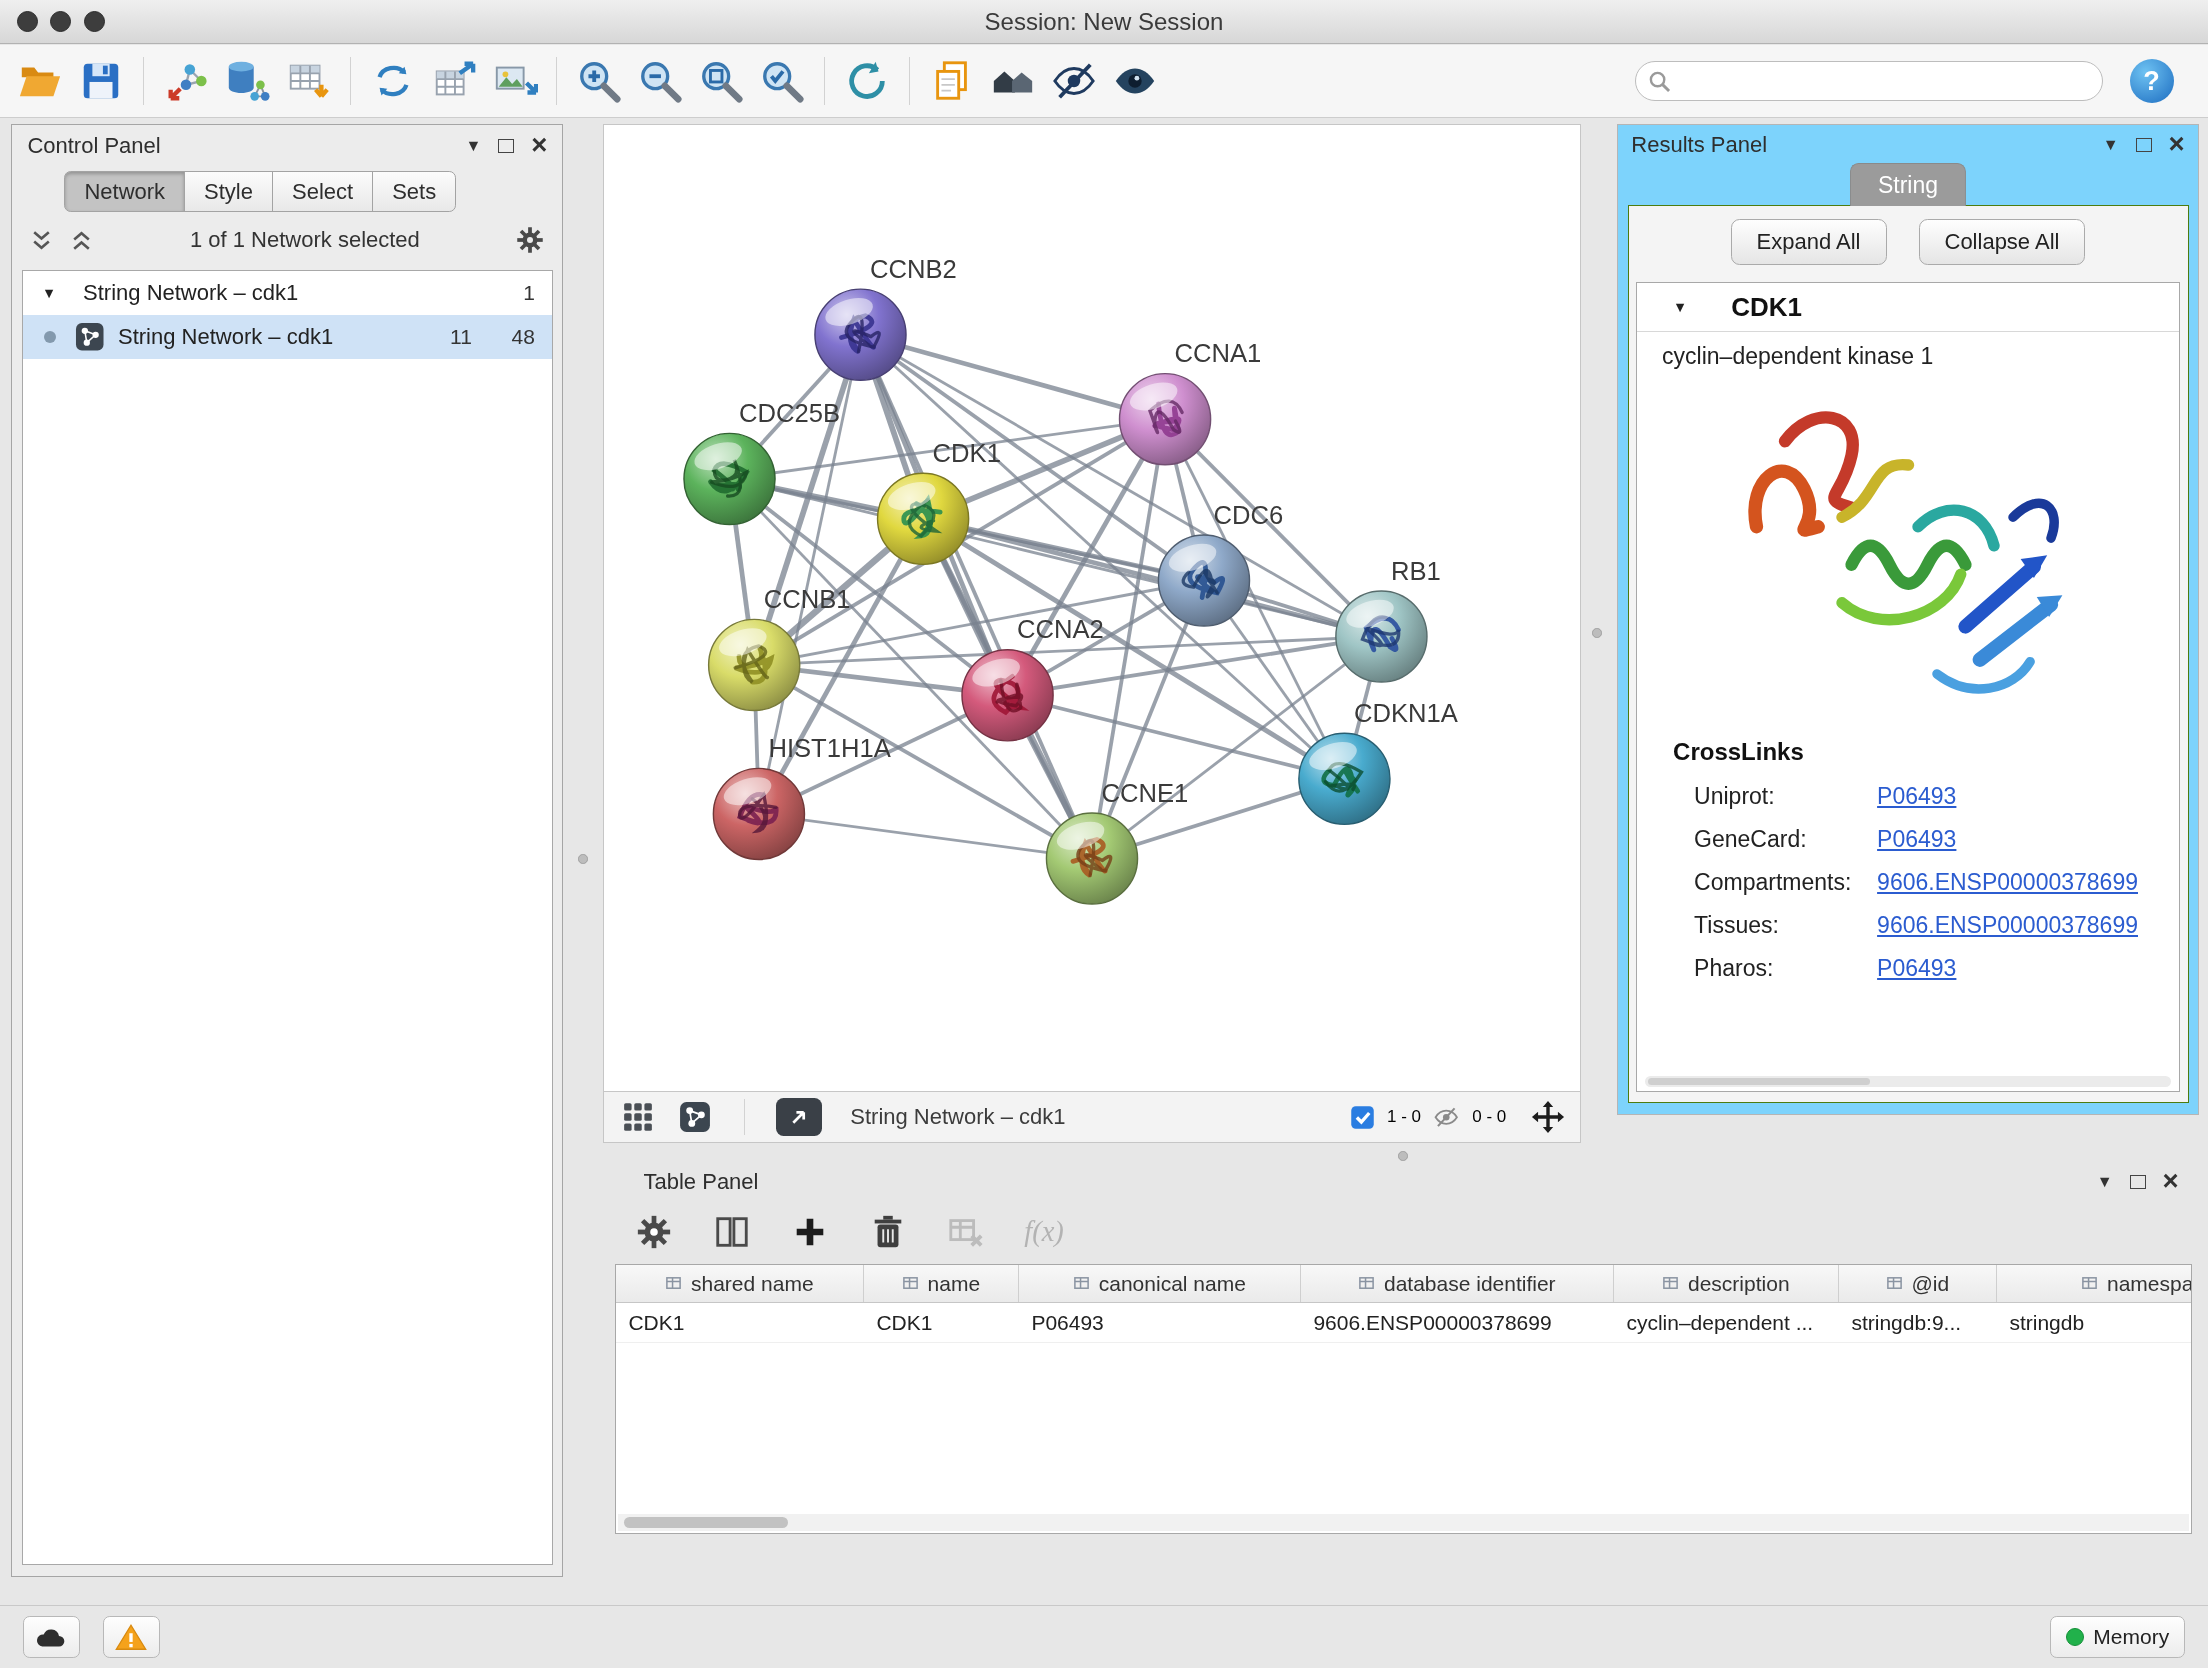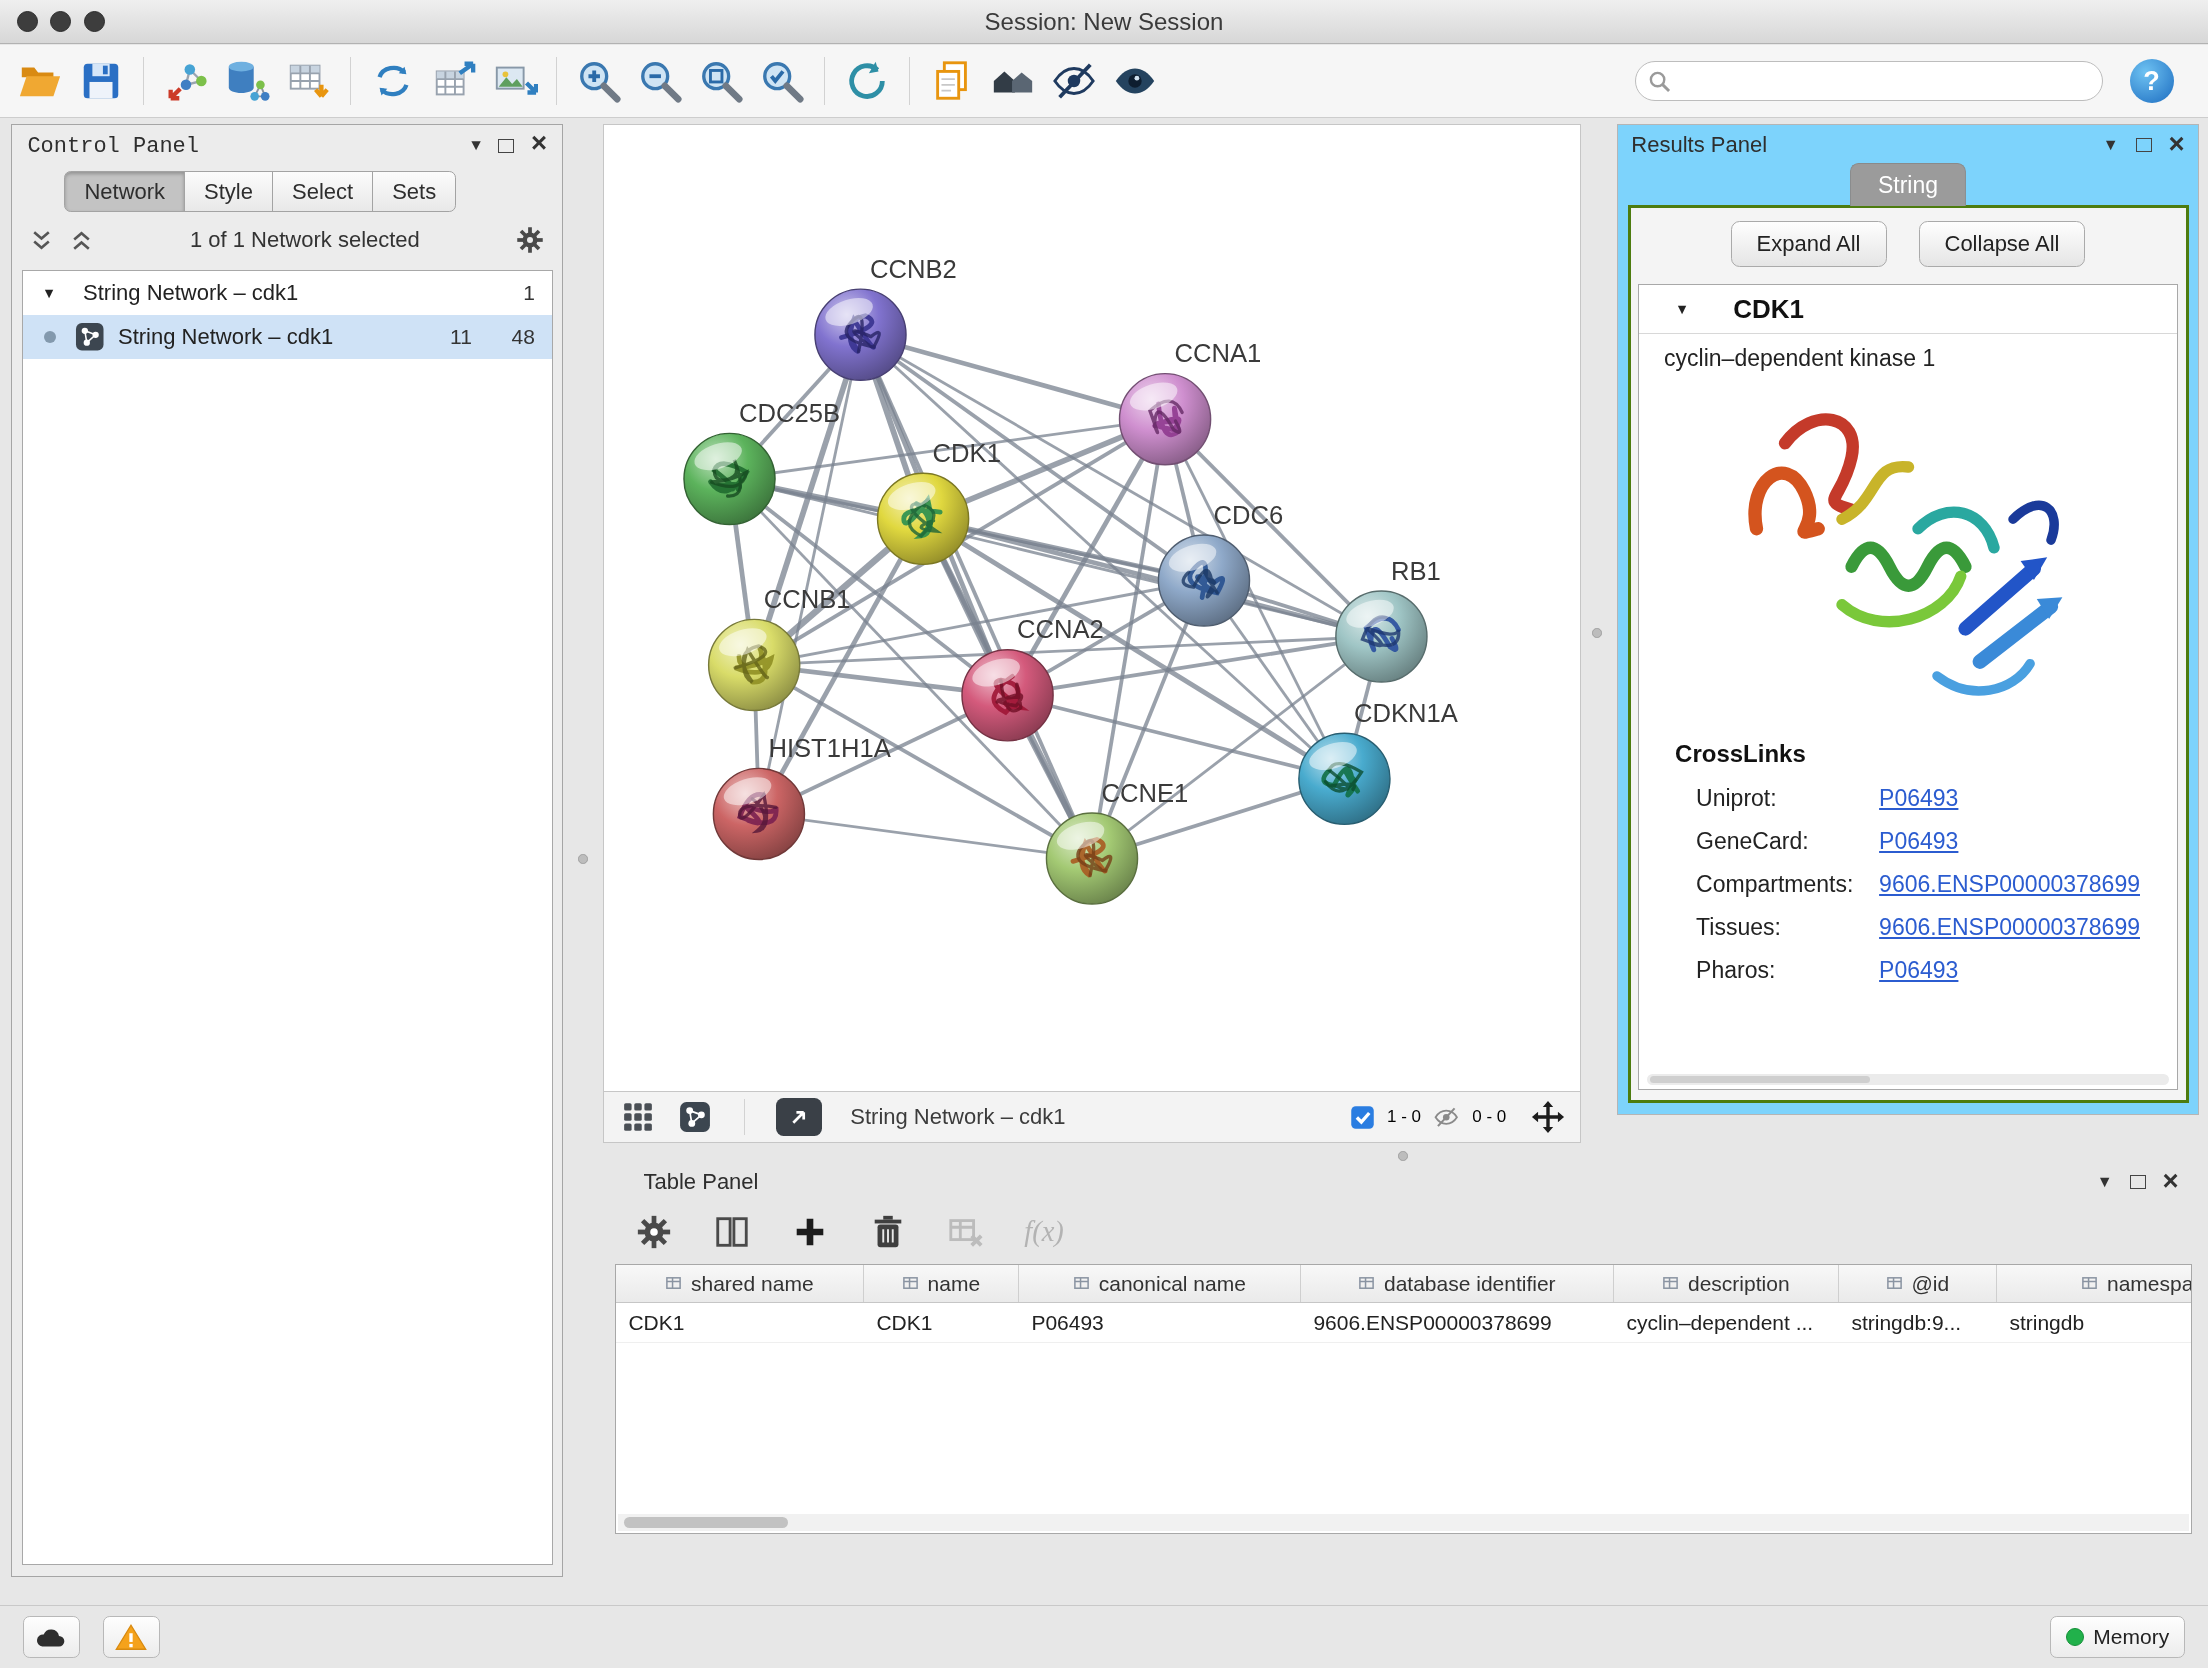--- a/index.html
+++ b/index.html
@@ -33,21 +33,21 @@
   .win-icons { margin-left:auto; display:flex; align-items:center; gap:17px; }
   .wi { color:#333; cursor:pointer; line-height:1; }
   .wi.tri { font-size:16px; }
   .wi.box { width:16px; height:14.3px; border:1.9px solid #444; }
   .wi.x { font-size:27.6px; font-weight:bold; margin-top:-2.9px; }
   .panel-title { font-size:22px; color:#2e2e2e; }
 
   
   .control-panel { position:absolute; left:11.4px; top:124px; width:552px; height:1453px;
     background:#ececec; border:1px solid #a5a5a5; }
-  .cp-header { height:42px; display:flex; align-items:center; padding:0 15px;font-family:Liberation Mono, monospace; }
+  .cp-header { height:42px; display:flex; align-items:center; padding:0 15px; }
   .cp-tabs { height:49px; display:flex; align-items:center; padding-left:53px; }
   .seg { padding:6.7px 19px; border:1px solid #a3a3a3; margin-left:-1px; font-size:22px;
     background:linear-gradient(#fcfcfc,#e8e8e8); color:#2e2e2e; cursor:pointer; }
   .seg:first-child { border-radius:6.7px 0 0 6.7px; }
   .seg:last-child { border-radius:0 6.7px 6.7px 0; }
   .seg.active { background:#c3c3c3; box-shadow:inset 0 1.9px 3.8px rgba(0,0,0,.25); }
   .cp-subrow { height:48px; display:flex; align-items:center; padding:0 17px; gap:15px; }
   .cp-subrow .summary { flex:1; text-align:center; font-size:22px; color:#333; }
   .cp-list { position:absolute; left:9.5px; right:9.5px; top:145px; bottom:11.4px; background:#fff;
     border:1px solid #a8a8a8; overflow:hidden; }
@@ -78,21 +78,21 @@
   .nt-count { font-size:17px; color:#000000; }
 
   
   .results-panel { position:absolute; left:1617px; top:124px; width:582px; height:991px;
     background:#7dd3fc; border:1px solid #b5b5b5; }
   .rp-header { height:40px; display:flex; align-items:center; padding:0 13.3px; }
   .rp-tab { position:absolute; top:38px; left:50%; transform:translateX(-50%); z-index:2;
     background:#9b9b9b; color:#fff; padding:7.6px 27px; font-size:23px;
     border:1px solid #8a8a8a; border-bottom:none; border-radius:8.6px 8.6px 0 0; cursor:pointer; }
   .rp-box { position:absolute; left:9.5px; right:9.5px; top:80px; bottom:11.4px;
-    border:3px solid #4d7c0f; background:#f4f4f4; }
+    border:1px solid #4d7c0f; background:#f4f4f4; }
   .rp-btnrow { height:72px; display:flex; align-items:center; justify-content:center; gap:32px; }
   .rp-btn { font-size:22px; padding:8.6px 25px; border:1px solid #aaa; border-radius:8.6px;
     background:linear-gradient(#fefefe,#e5e5e5); color:#222; cursor:pointer; font-family:inherit; }
   .rp-card { position:absolute; left:7.6px; right:7.6px; top:76px; bottom:9.5px; background:#fff;
     border:1px solid #a8a8a8; overflow:hidden; }
   .rp-card-header { height:49px; display:flex; align-items:center; padding-left:36px;
     border-bottom:1px solid #d8d8d8; }
   .rp-gene { font-size:26px; font-weight:bold; margin-left:44px; color:#111; }
   .rp-desc { font-size:23px; color:#222; padding:11.4px 0 0 25px; }
   .protein { display:block; margin:13.3px auto 0; }

